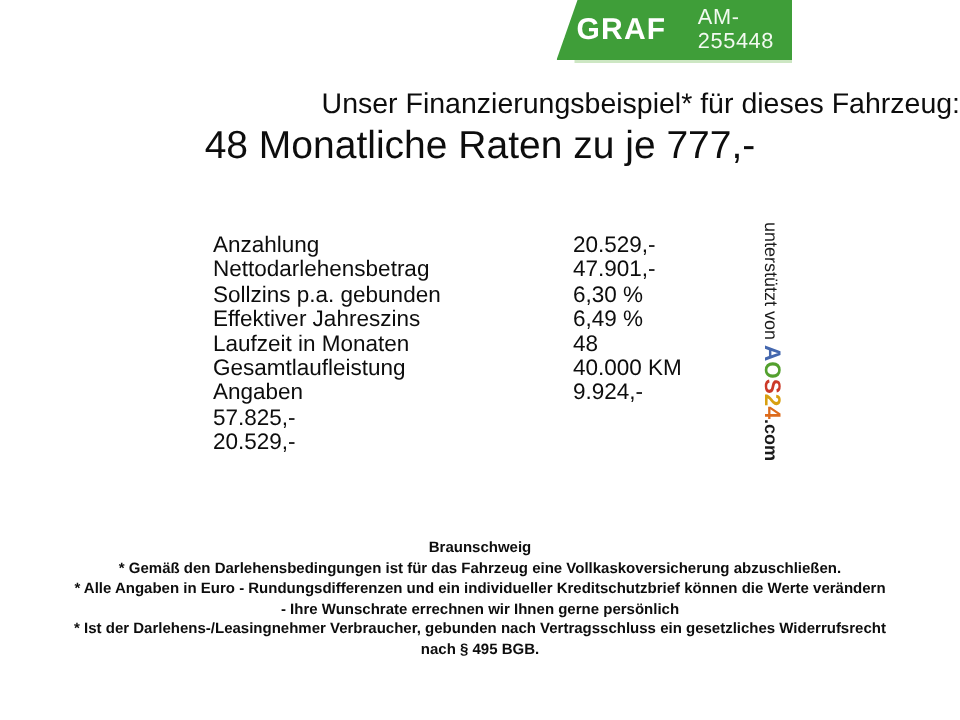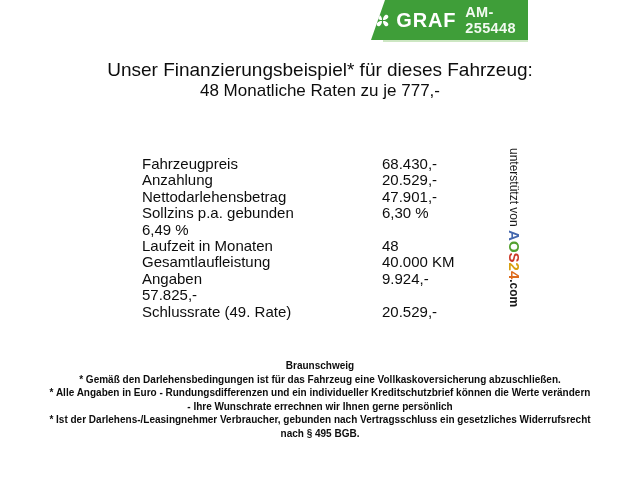--- a/index.html
+++ b/index.html
@@ -19,36 +19,36 @@
     clip-path:polygon(14px 0, 100% 0, 100% 100%, 0 100%);
     display:flex;align-items:center;justify-content:flex-end;
     padding-right:12px;box-sizing:border-box;
     color:#ffffff;
   }
   .banner .brand{
     font-weight:bold;font-size:20px;letter-spacing:0.8px;line-height:1;
   }
   .banner .clover{width:19px;height:19px;margin:0 4px;display:block;}
   .banner .ref{
-    font-size:14.5px;font-weight:700;letter-spacing:0.4px;margin-left:9px;
+    font-size:14.5px;font-weight:400;letter-spacing:0.4px;margin-left:21px;
     color:#f2faf0;
   }
   .banner-underline{
     position:absolute;top:40px;left:383px;right:0;height:2px;
     background:#cde7c3;
   }
 
   
   .title-line1{
-    position:absolute;top:59px;left:0;width:640px;text-align:center;
+    position:absolute;top:59px;left:0;width:640px;text-align:right;
     font-size:19px;font-weight:400;color:#0d0d0d;
   }
   .title-line2{
     position:absolute;top:81px;left:0;width:640px;text-align:center;
-    font-size:17px;font-weight:400;color:#0d0d0d;
+    font-size:26px;font-weight:400;color:#0d0d0d;
   }
 
   
   .fin-table{
     position:absolute;top:156px;left:142px;
     font-size:15px;color:#0d0d0d;
   }
   .fin-row{display:flex;height:16.4px;line-height:16.4px;white-space:nowrap;}
   .fin-label{width:240px;}
   .fin-value{}
@@ -89,55 +89,51 @@
     <span class="brand">GRAF</span>
     <span class="ref">AM-255448</span>
   </header>
   <div class="banner-underline"></div>
 
   <div class="title-line1">Unser Finanzierungsbeispiel* für dieses Fahrzeug:</div>
   <div class="title-line2">48 Monatliche Raten zu je 777,-</div>
 
   <div class="fin-table">
     <div class="fin-row">
-      <span class="fin-label">Fahrzeugpreis</span>
-      <span class="fin-value">68.430,-</span>
-    </div>
-    <div class="fin-row">
       <span class="fin-label">Anzahlung</span>
       <span class="fin-value">20.529,-</span>
     </div>
     <div class="fin-row">
       <span class="fin-label">Nettodarlehensbetrag</span>
       <span class="fin-value">47.901,-</span>
     </div>
     <div class="fin-row">
       <span class="fin-label">Sollzins p.a. gebunden</span>
       <span class="fin-value">6,30 %</span>
     </div>
     <div class="fin-row">
+      <span class="fin-label">Effektiver Jahreszins</span>
       <span class="fin-value">6,49 %</span>
     </div>
     <div class="fin-row">
       <span class="fin-label">Laufzeit in Monaten</span>
       <span class="fin-value">48</span>
     </div>
     <div class="fin-row">
       <span class="fin-label">Gesamtlaufleistung</span>
       <span class="fin-value">40.000 KM</span>
     </div>
     <div class="fin-row">
       <span class="fin-label">Angaben</span>
       <span class="fin-value">9.924,-</span>
     </div>
     <div class="fin-row">
       <span class="fin-value">57.825,-</span>
     </div>
     <div class="fin-row">
-      <span class="fin-label">Schlussrate (49. Rate)</span>
       <span class="fin-value">20.529,-</span>
     </div>
   </div>
 
   <aside class="support-vertical">
     <span>unterstützt von </span><span class="aos-letter" style="color: rgb(68, 103, 174);">A</span><span class="aos-letter" style="color: rgb(83, 160, 46);">O</span><span class="aos-letter" style="color: rgb(204, 58, 40);">S</span><span class="aos-letter" style="color: rgb(216, 160, 17);">2</span><span class="aos-letter" style="color: rgb(221, 107, 28);">4</span><span class="aos-suffix">.com</span>
   </aside>
 
   <footer class="fineprint">
     <div>Braunschweig</div>

